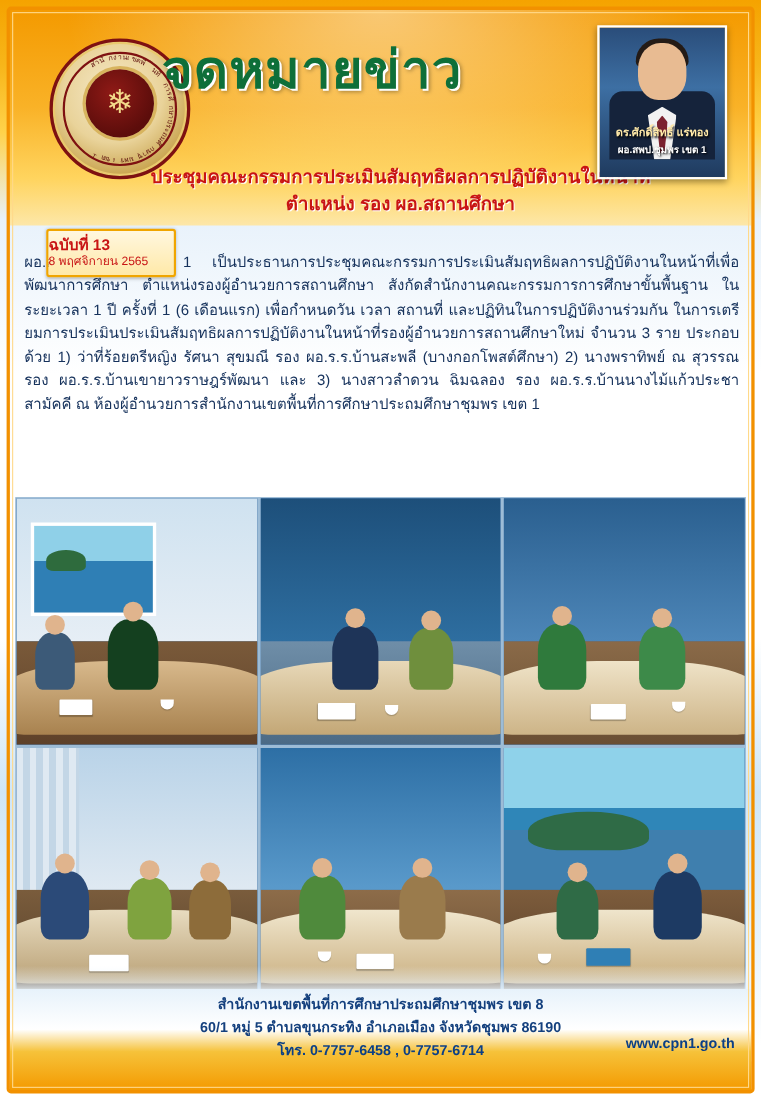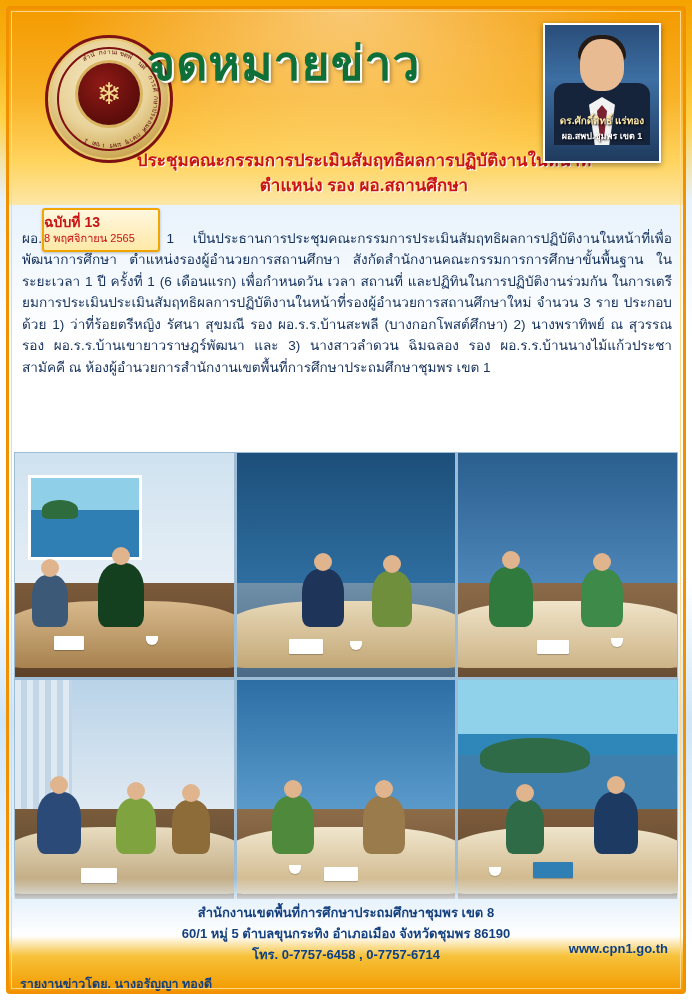--- a/index.html
+++ b/index.html
@@ -487,18 +487,17 @@
   <div class="wave"></div>
 
   <div class="footer">
     <div class="footer-lines">
       <div>สำนักงานเขตพื้นที่การศึกษาประถมศึกษาชุมพร เขต 8</div>
       <div>60/1 หมู่ 5 ตำบลขุนกระทิง อำเภอเมือง จังหวัดชุมพร 86190</div>
       <div class="l3">โทร. 0-7757-6458 , 0-7757-6714</div>
     </div>
   </div>
   <div class="footer-band"></div>
-  <div class="reporter">รายงานข่าวโดย. นางอรัญญา  ทองดี</div>
   <div style="position:absolute; right:24px; bottom:44px; font-size:13px; font-weight:bold; color:#0b3f86; z-index:14;">www.cpn1.go.th</div>
 
   <div class="frame"></div>
   <div class="frame-inner"></div>
 </div>
 
 </body></html>

